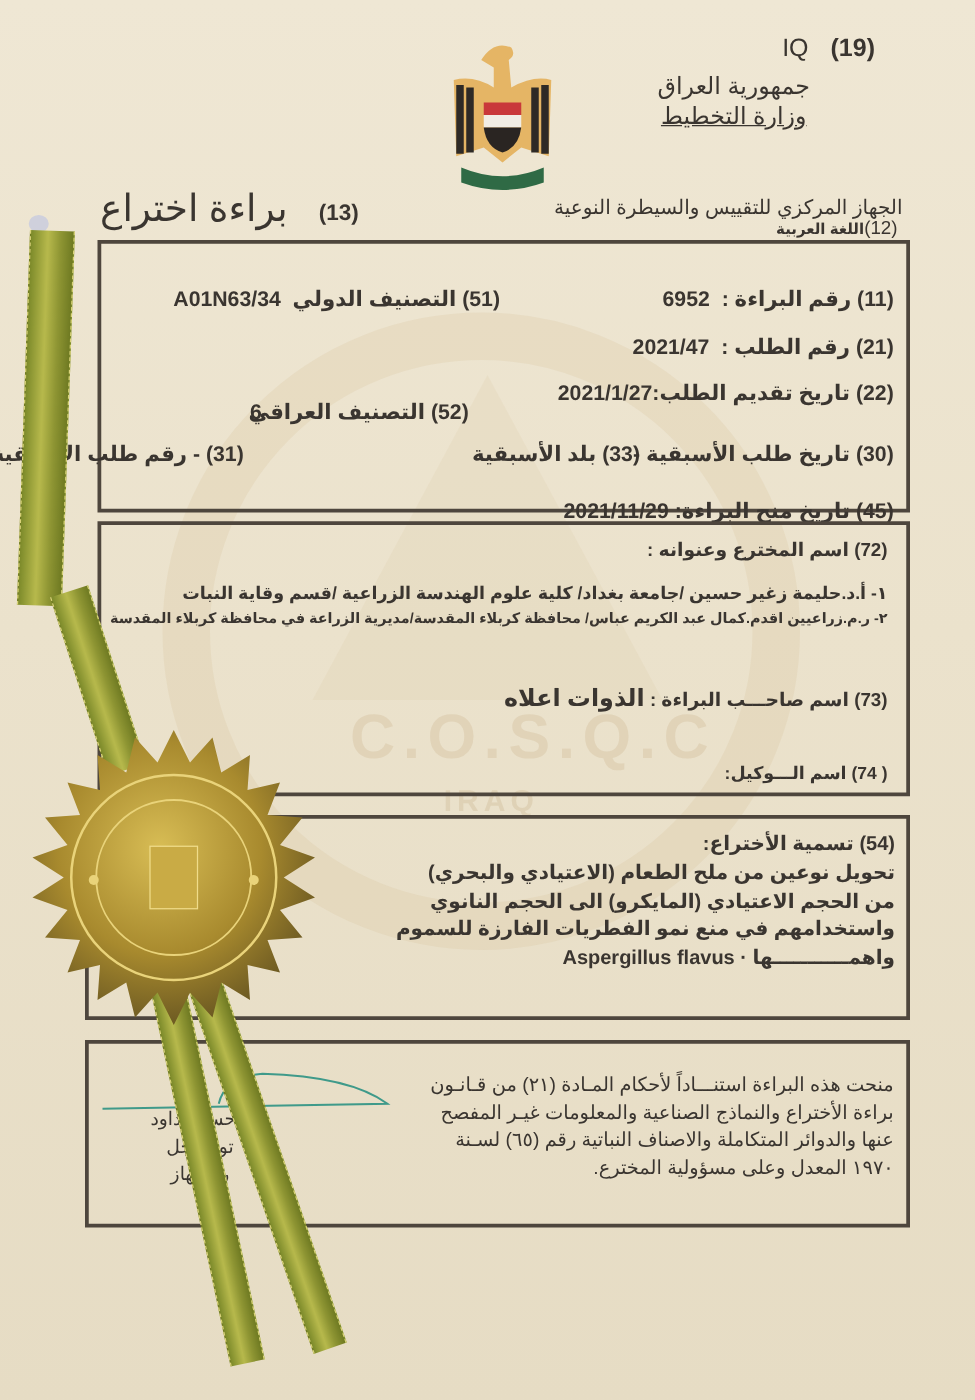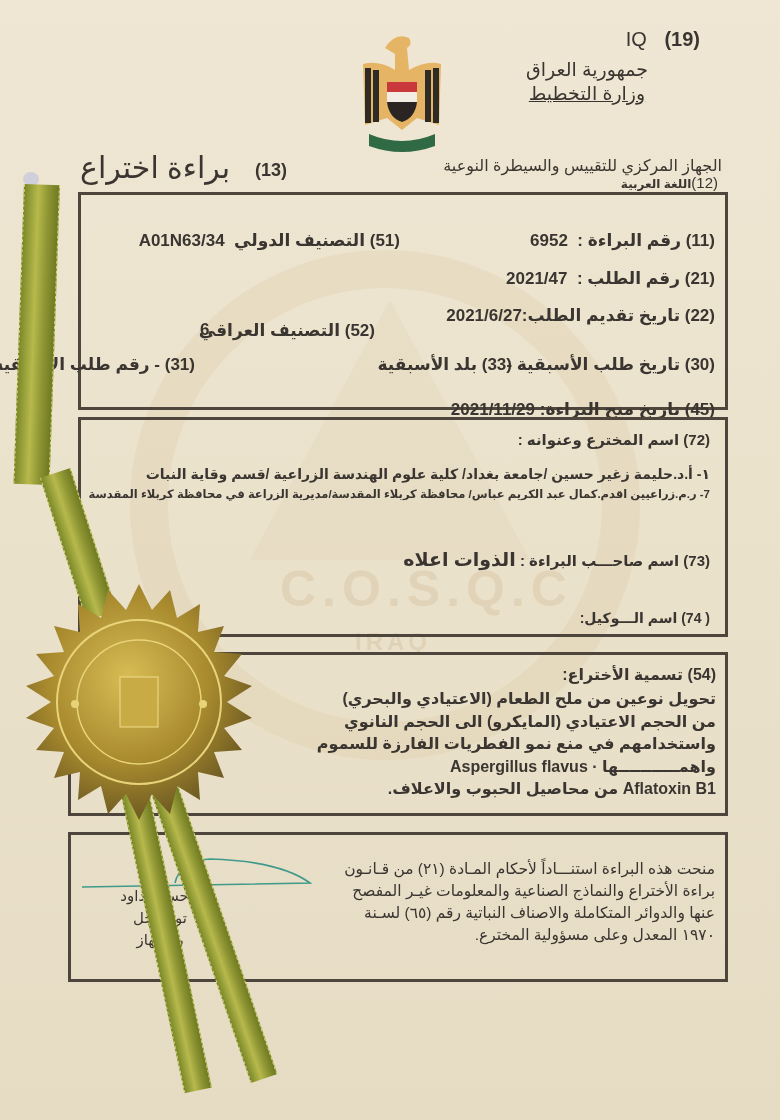--- a/index.html
+++ b/index.html
@@ -73,50 +73,49 @@
 <div class="abs f rtl" style="right:65px;top:216px">
   <span>(11) رقم البراءة :</span>&nbsp;&nbsp;<span>6952</span>
 </div>
 <div class="abs f rtl" style="right:380px;top:216px">
   <span>(51) التصنيف الدولي</span>&nbsp;&nbsp;<span>A01N63/34</span>
 </div>
 <div class="abs f rtl" style="right:65px;top:254px">
   <span>(21) رقم الطلب :</span>&nbsp;&nbsp;<span>2021/47</span>
 </div>
 <div class="abs f rtl" style="right:65px;top:291px">
-  <span>(22) تاريخ تقديم الطلب:</span><span>2021/6/27</span>
+  <span>(22) تاريخ تقديم الطلب:</span><span>2021/1/27</span>
 </div>
 <div class="abs f rtl" style="right:405px;top:306px">
   <span>(52) التصنيف العراقي</span>
 </div>
 <div class="abs f" style="left:200px;top:306px">6</div>
 <div class="abs f rtl" style="right:65px;top:340px">(30) تاريخ طلب الأسبقية -</div>
 <div class="abs f rtl" style="right:268px;top:340px">(33) بلد الأسبقية</div>
 <div class="abs f rtl" style="right:585px;top:340px">(31) - رقم طلب الأسبقية</div>
 <div class="abs f rtl" style="right:65px;top:385px">
   <span>(45) تاريخ منح البراءة:</span>&nbsp;<span>2021/11/29</span>
 </div>
 
 <div class="abs box" style="left:78px;top:417px;width:650px;height:220px"></div>
 <div class="abs rtl" style="right:70px;top:431px;font-size:15px;font-weight:bold">(72) اسم المخترع وعنوانه :</div>
 <div class="abs f2 rtl" style="right:70px;top:466px;font-size:14px">١- أ.د.حليمة زغير حسين      /جامعة بغداد/ كلية علوم الهندسة الزراعية /قسم وقاية النبات</div>
-<div class="abs rtl" style="right:70px;top:487px;font-size:11.5px;font-weight:bold;white-space:nowrap">7- ر.م.زراعيين اقدم.كمال عبد الكريم عباس/ محافظة كربلاء المقدسة/مديرية الزراعة في محافظة كربلاء المقدسة</div>
+<div class="abs rtl" style="right:70px;top:487px;font-size:11.5px;font-weight:bold;white-space:nowrap">٢- ر.م.زراعيين اقدم.كمال عبد الكريم عباس/ محافظة كربلاء المقدسة/مديرية الزراعة في محافظة كربلاء المقدسة</div>
 <div class="abs rtl" style="right:70px;top:548px;font-size:15px;font-weight:bold">
   <span>(73) اسم صاحـــب البراءة :</span>&nbsp;<span style="font-size:19px">الذوات اعلاه</span>
 </div>
 <div class="abs rtl" style="right:70px;top:610px;font-size:14px;font-weight:bold">( 74) اسم الـــوكيل:</div>
 
 <div class="abs box" style="left:68px;top:652px;width:660px;height:164px"></div>
 <div class="abs rtl" style="right:64px;top:665px;font-size:16px;font-weight:bold">(54) تسمية الأختراع:</div>
 <div class="abs rtl" style="right:64px;top:688px;font-size:16px;font-weight:bold;line-height:22.5px;text-align:justify;white-space:nowrap">
   <div>تحويل نوعين من ملح الطعام (الاعتيادي والبحري)</div>
   <div>من الحجم الاعتيادي (المايكرو) الى الحجم النانوي</div>
   <div>واستخدامهم في منع نمو الفطريات الفارزة للسموم</div>
   <div>واهمـــــــــــها  ·  Aspergillus flavus</div>
-  <div>Aflatoxin B1  من محاصيل الحبوب والاعلاف.</div>
 </div>
 
 <div class="abs box" style="left:68px;top:832px;width:660px;height:150px"></div>
 <div class="abs rtl" style="right:65px;top:858px;font-size:15.5px;line-height:22px;white-space:nowrap">
   <div>منحت هذه البراءة استنـــاداً لأحكام المـادة (٢١) من قـانـون</div>
   <div>براءة الأختراع والنماذج الصناعية والمعلومات غيـر المفصح</div>
   <div>عنها والدوائر المتكاملة والاصناف النباتية رقم (٦٥) لسـنة</div>
   <div>١٩٧٠ المعدل وعلى مسؤولية المخترع.</div>
 </div>
 <div class="abs rtl" style="left:105px;top:885px;font-size:15px;line-height:22px;text-align:center;width:110px">

